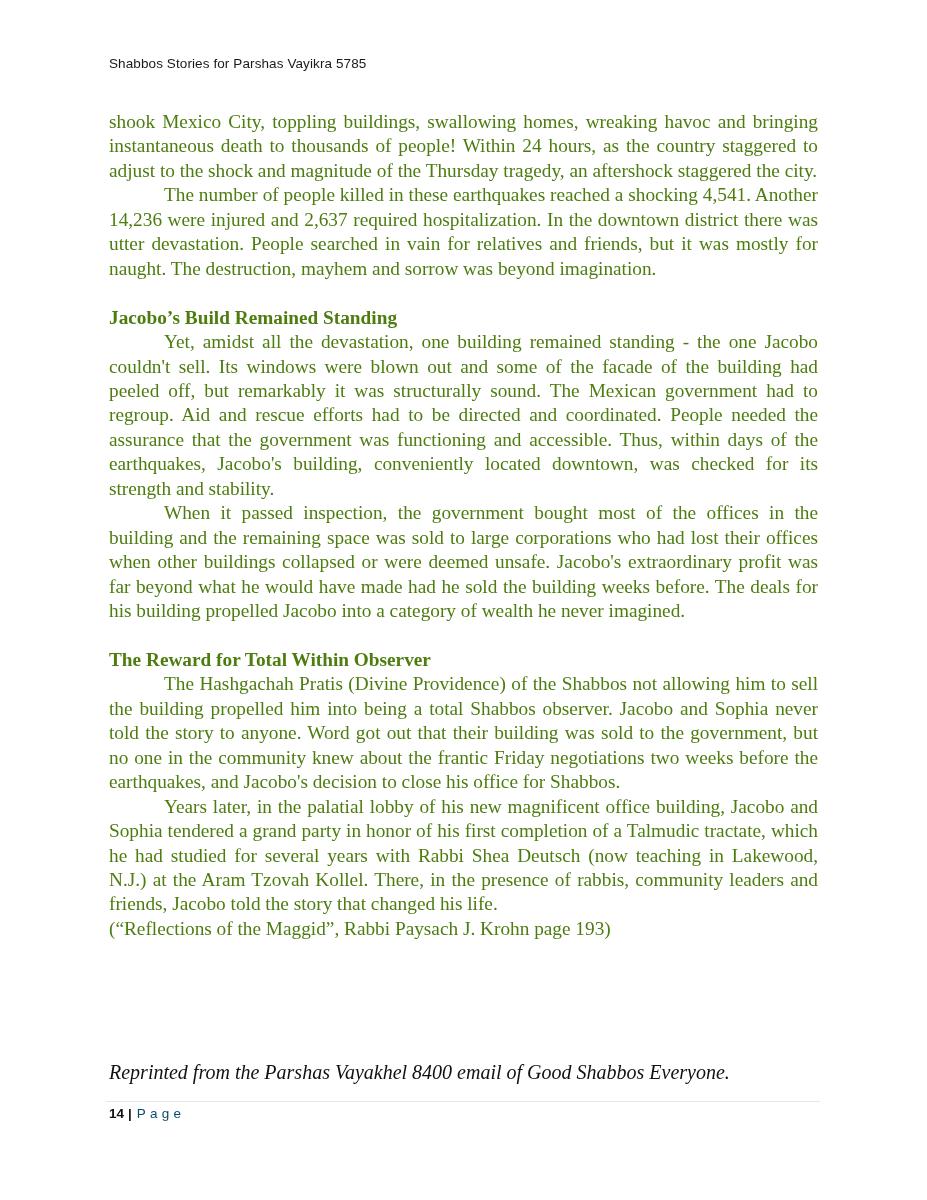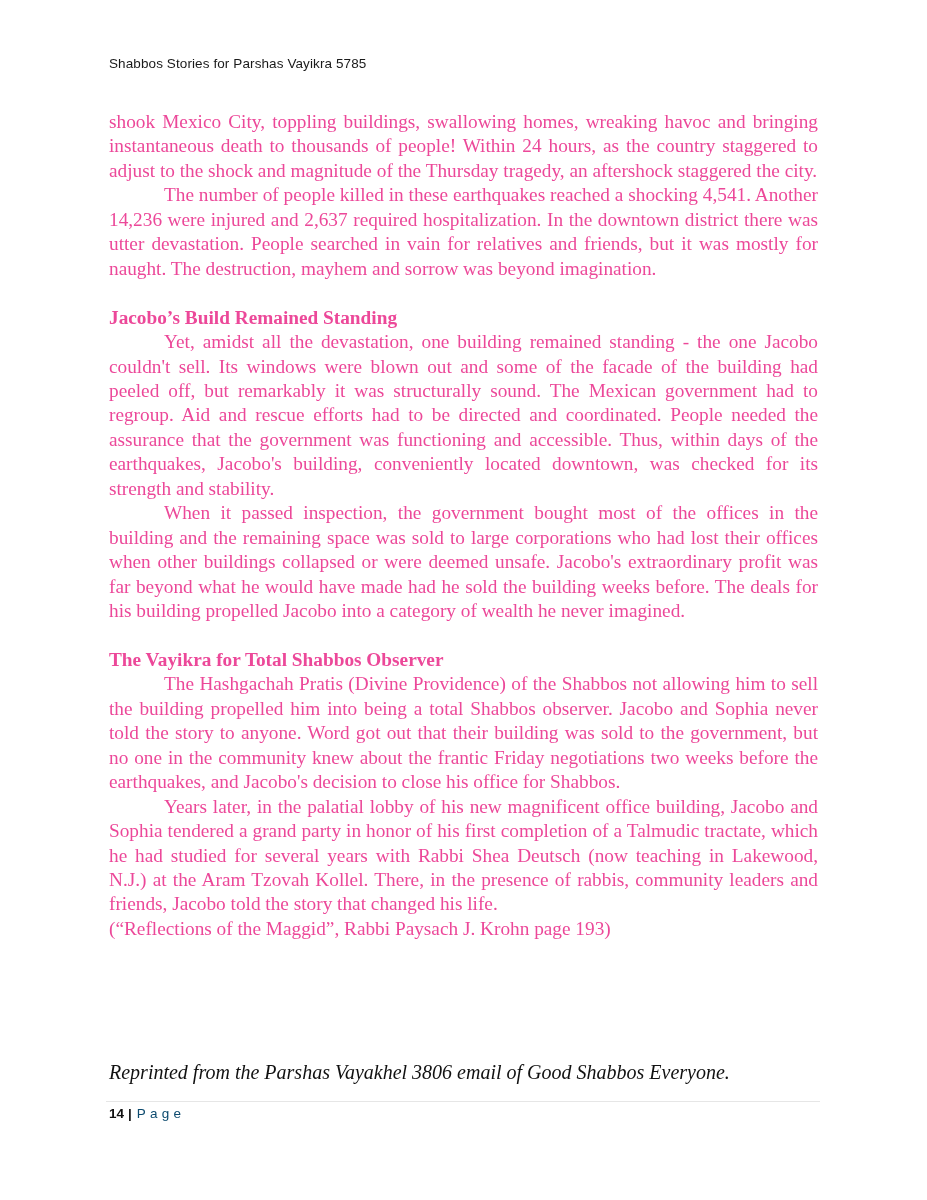--- a/index.html
+++ b/index.html
@@ -31,21 +31,21 @@
       letter-spacing: 0.1px;
     }
     .body-text {
       position: absolute;
       left: 109px;
       top: 110px;
       width: 709px;
       font-family: "Liberation Serif", serif;
       font-size: 19.3px;
       line-height: 24.45px;
-      color: #ec4899;
+      color: #4d7c0f;
     }
     .body-text p {
       margin: 0;
       text-align: justify;
     }
     .body-text p.indent {
       text-indent: 55px;
     }
     .body-text p.first {
       text-indent: 0;
@@ -109,27 +109,27 @@
 
     <p class="first">shook Mexico City, toppling buildings, swallowing homes, wreaking havoc and bringing instantaneous death to thousands of people! Within 24 hours, as the country staggered to adjust to the shock and magnitude of the Thursday tragedy, an aftershock staggered the city.</p>
     <p class="indent">The number of people killed in these earthquakes reached a shocking 4,541. Another 14,236 were injured and 2,637 required hospitalization. In the downtown district there was utter devastation. People searched in vain for relatives and friends, but it was mostly for naught. The destruction, mayhem and sorrow was beyond imagination.</p>
 
     <div class="spacer"></div>
     <h2>Jacobo’s Build Remained Standing</h2>
     <p class="indent">Yet, amidst all the devastation, one building remained standing - the one Jacobo couldn't sell. Its windows were blown out and some of the facade of the building had peeled off, but remarkably it was structurally sound. The Mexican government had to regroup. Aid and rescue efforts had to be directed and coordinated. People needed the assurance that the government was functioning and accessible. Thus, within days of the earthquakes, Jacobo's building, conveniently located downtown, was checked for its strength and stability.</p>
     <p class="indent">When it passed inspection, the government bought most of the offices in the building and the remaining space was sold to large corporations who had lost their offices when other buildings collapsed or were deemed unsafe. Jacobo's extraordinary profit was far beyond what he would have made had he sold the building weeks before. The deals for his building propelled Jacobo into a category of wealth he never imagined.</p>
 
     <div class="spacer"></div>
-    <h2>The Vayikra for Total Shabbos Observer</h2>
+    <h2>The Reward for Total Within Observer</h2>
     <p class="indent">The Hashgachah Pratis (Divine Providence) of the Shabbos not allowing him to sell the building propelled him into being a total Shabbos observer. Jacobo and Sophia never told the story to anyone. Word got out that their building was sold to the government, but no one in the community knew about the frantic Friday negotiations two weeks before the earthquakes, and Jacobo's decision to close his office for Shabbos.</p>
     <p class="indent"><span>Years later, in the palatial lobby of his new magnificent office building, Jacobo and Sophia tendered a grand party in honor of his first completion of a Talmudic tractate, which he had studied for several years with Rabbi Shea Deutsch (now teaching in Lakewood, N.J.) at the Aram Tzovah Kollel. There, in the presence of rabbis, community leaders and friends, Jacobo told the story that changed his life.</span><br><span>(“Reflections of the Maggid”, Rabbi Paysach J. Krohn page 193)</span></p>
 
   </div>
 
-  <div class="credit">Reprinted from the Parshas Vayakhel 3806 email of Good Shabbos Everyone.</div>
+  <div class="credit">Reprinted from the Parshas Vayakhel 8400 email of Good Shabbos Everyone.</div>
 
   <div class="footer-rule"></div>
 
   <div class="footer">
     <span class="page-num">14</span>
     <span class="sep">|</span>
     <span class="page-word">Page</span>
   </div>
 
 </div>

